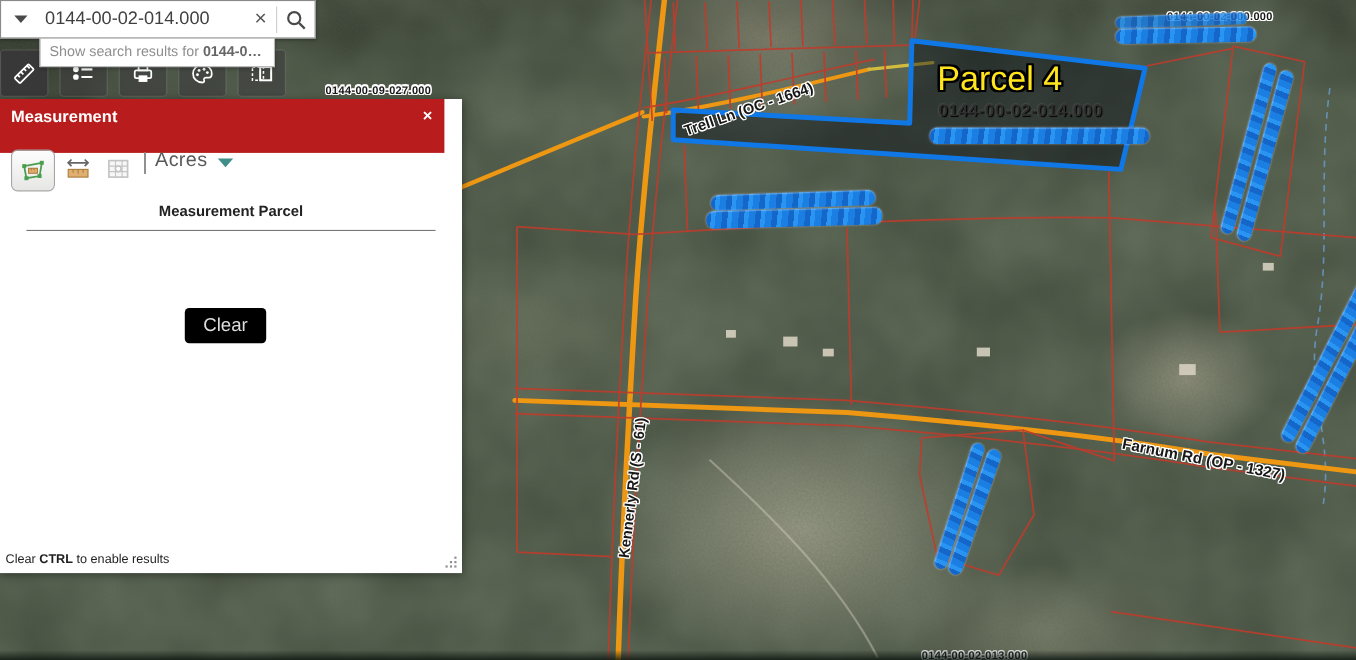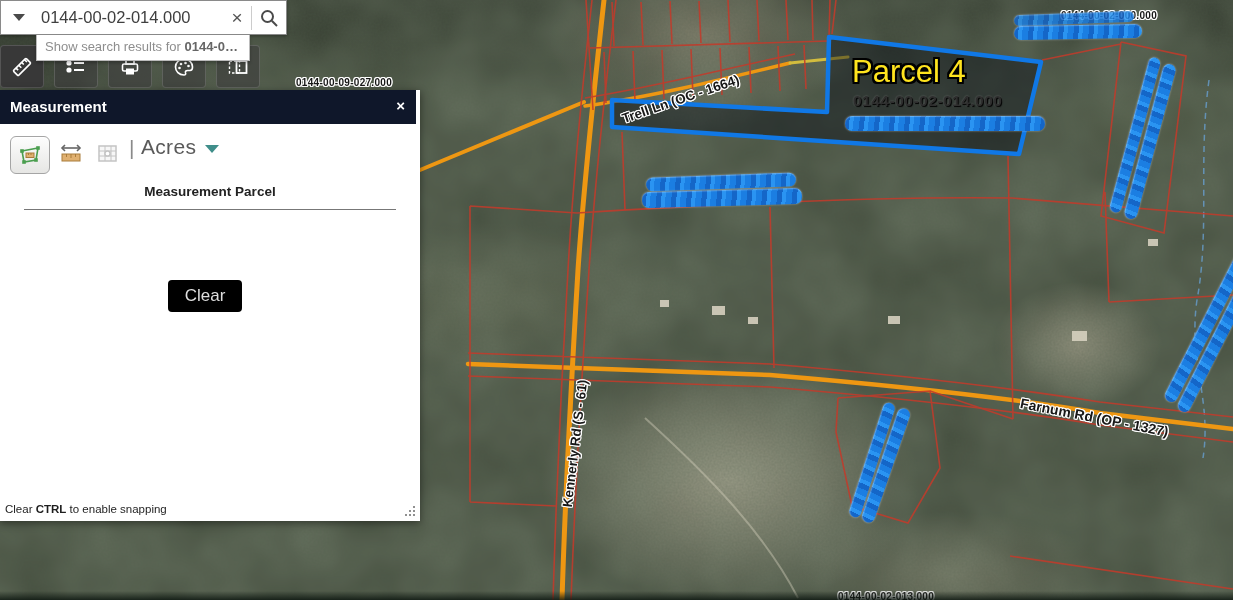--- a/index.html
+++ b/index.html
@@ -66,31 +66,31 @@
   
   .toolbar{position:absolute;left:0;top:45px;z-index:5;}
   .tbtn{position:absolute;top:0;width:44px;height:43px;border-radius:4px;cursor:pointer;
     background:rgba(62,62,62,.62);display:flex;align-items:center;justify-content:center;
     border:1px solid rgba(255,255,255,.15);box-sizing:border-box;}
   .tbtn.active{background:#383838;}
 
   
   .panel{position:absolute;left:0;top:90px;width:420px;height:431px;background:#fff;
     box-shadow:0 2px 8px rgba(0,0,0,.45);z-index:8;}
-  .panel-head{position:absolute;left:0;top:0;right:4px;height:34px;background:#0f172a;color:#fff;}
+  .panel-head{position:absolute;left:0;top:0;right:16px;height:49px;background:#b91c1c;color:#fff;}
   .panel-title{position:absolute;left:10px;top:0;line-height:33px;font-size:15px;font-weight:bold;}
   .panel-close{position:absolute;right:11px;top:0;line-height:31px;font-size:15px;font-weight:bold;cursor:pointer;}
   .tool-area{position:absolute;left:10px;top:46px;width:38px;height:36px;border:1px solid #a5a5a5;
     border-radius:6px;background:linear-gradient(#fdfdfd,#e6e6e4);box-shadow:inset 0 1px 0 #fff;
     display:flex;align-items:center;justify-content:center;cursor:pointer;}
   .tool-dist{position:absolute;left:57px;top:50px;width:28px;height:28px;cursor:pointer;}
   .tool-loc{position:absolute;left:95px;top:51px;width:26px;height:26px;cursor:pointer;opacity:.5;}
   .tool-sep{position:absolute;left:129px;top:46px;font-size:21px;color:#8a8a8a;}
   .unit-dd{position:absolute;left:141px;top:45px;display:flex;align-items:center;cursor:pointer;}
-  .unit-dd .u{font-size:21px;color:#5a5a5a;letter-spacing:.3px;}
+  .unit-dd .u{font-size:18px;color:#5a5a5a;letter-spacing:.3px;}
   .unit-dd i{width:0;height:0;margin-left:9px;margin-top:4px;border-left:7px solid transparent;
     border-right:7px solid transparent;border-top:8px solid #3f8e8a;}
   .result-label{position:absolute;left:0;right:0;top:94px;text-align:center;font-size:13.5px;
     font-weight:bold;color:#222;}
   .result-hr{position:absolute;left:24px;right:24px;top:119px;border-top:1px solid #777;}
   .result-value{position:absolute;left:0;right:0;top:133px;text-align:center;font-size:29px;
     color:#4a4a4a;letter-spacing:1px;}
   .clear-btn{position:absolute;left:168px;top:190px;width:74px;height:32px;background:#000000;
     border:none;border-radius:4px;color:#dedede;font-size:17px;font-family:inherit;cursor:default;}
   .hint{position:absolute;left:5px;bottom:6px;font-size:11.5px;color:#1e1e1e;}
@@ -265,18 +265,18 @@
     <div class="unit-dd">
       <span class="u">Acres</span>
       <i></i>
     </div>
 
     <div class="result-label">Measurement Parcel</div>
     <div class="result-hr"></div>
     <button class="clear-btn">Clear</button>
 
     <div class="hint">
-      <span>Clear </span><b>CTRL</b><span> to enable snapping</span>
+      <span>Clear </span><b>CTRL</b><span> to enable results</span>
     </div>
     <div class="grip"></div>
   </div>
 
 </div>
 
 </body></html>

